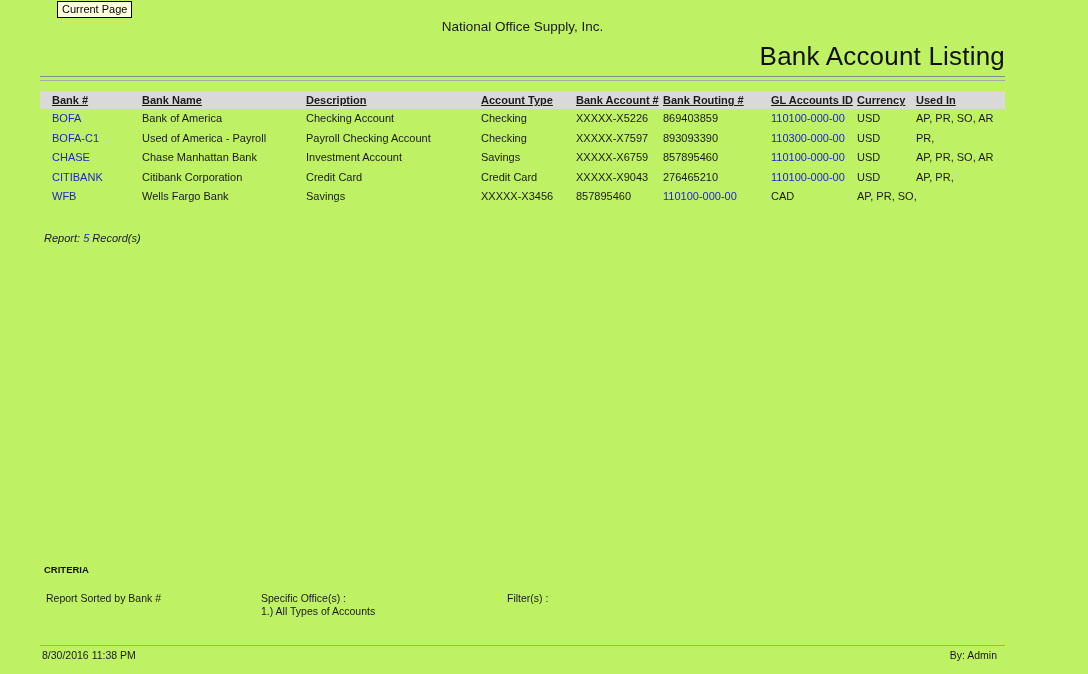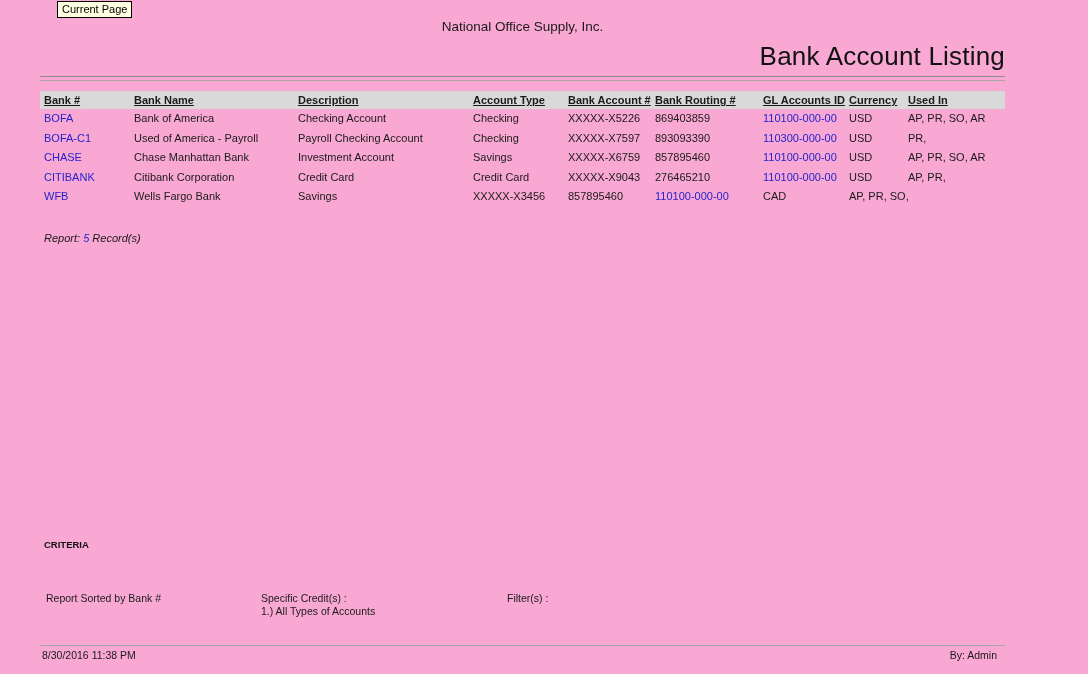--- a/index.html
+++ b/index.html
@@ -1,53 +1,53 @@
 <!DOCTYPE html>
 <html><head>
 <meta charset="utf-8">
 <style>
   * { margin: 0; padding: 0; box-sizing: border-box; }
   html, body { width: 1088px; height: 674px; background: #ffffff; overflow: hidden; }
   body { font-family: "Liberation Sans", sans-serif; color: #1a1a1a; position: relative; }
 
-  .page { position: absolute; inset: 0; background: #f9a8d4; }
+  .page { position: absolute; inset: 0; background: #bef264; }
 
   .current-page-btn {
     position: absolute; left: 57px; top: 1px;
     background: #ffffe1; border: 1px solid #000000;
     font-size: 11px; line-height: 13px; padding: 1px 4px;
     color: #000; cursor: default; white-space: nowrap;
   }
 
   .content { position: absolute; left: 40px; top: 0; width: 965px; }
 
   .company { position: absolute; left: 0; top: 19px; width: 100%; text-align: center;
     font-size: 13.5px; color: #1a1a1a; }
   .report-title { position: absolute; left: 0; top: 41px; width: 100%; text-align: right;
     font-size: 26px; color: #111; letter-spacing: 0.2px; }
 
   .double-rule { position: absolute; left: 0; top: 76px; width: 100%; height: 5px;
     border-top: 1.5px solid #8c8c8c; border-bottom: 1.5px solid #a8a8a8; }
 
   .grid { display: grid; grid-template-columns: 90px 164px 175px 95px 87px 108px 86px 59px 1fr;
-    padding-left: 4px; width: 100%; }
+    padding-left: 12px; width: 100%; }
 
   .thead { position: absolute; left: 0; top: 91px; background: #d9d9d9; height: 18px; }
   .th { font-size: 11px; font-weight: bold; line-height: 18px; white-space: nowrap; overflow: hidden; }
   .th span { text-decoration: underline; }
 
   .tbody { position: absolute; left: 0; top: 109px; width: 100%; }
   .trow { height: 19.5px; }
   .td { font-size: 11px; line-height: 19.5px; white-space: nowrap; overflow: hidden; color: #1a1a1a; }
   .td.link { color: #2323cb; cursor: pointer; }
 
   .record-count { position: absolute; left: 4px; top: 232px; font-size: 11px; font-style: italic; color: #1a1a1a; }
   .record-count .count { color: #2323cb; }
 
-  .criteria-label { position: absolute; left: 4px; top: 539px; font-size: 9.5px; font-weight: bold; color: #111; }
+  .criteria-label { position: absolute; left: 4px; top: 564px; font-size: 9.5px; font-weight: bold; color: #111; }
   .criteria-row { position: absolute; left: 0; top: 592px; width: 100%; font-size: 10.5px; }
   .crit-sorted { position: absolute; left: 6px; top: 0; white-space: nowrap; }
   .crit-options { position: absolute; left: 221px; top: 0; white-space: nowrap; }
   .crit-option-item { margin-top: 1px; }
   .crit-filters { position: absolute; left: 467px; top: 0; white-space: nowrap; }
 
   .footer-rule { position: absolute; left: 0; top: 645px; width: 100%; border-top: 1px solid #a6a6a6; }
   .footer { position: absolute; left: 0; top: 649px; width: 100%; height: 14px; font-size: 10.5px; }
   .footer-left { position: absolute; left: 2px; top: 0; white-space: nowrap; }
   .footer-center { position: absolute; left: 0; top: 0; width: 100%; text-align: center; white-space: nowrap; margin-top: 47px; }
@@ -141,21 +141,21 @@
       </div>
     </div>
 
     <div class="record-count"><span>Report: </span><span class="count">5</span><span> Record(s)</span></div>
 
     <div class="criteria-label">CRITERIA</div>
 
     <div class="criteria-row">
       <div class="crit-sorted">Report Sorted by Bank #</div>
       <div class="crit-options">
-        <div>Specific Credit(s) :</div>
+        <div>Specific Office(s) :</div>
         <div class="crit-option-item">1.) All Types of Accounts</div>
       </div>
       <div class="crit-filters">Filter(s) :</div>
     </div>
 
     <div class="footer-rule"></div>
 
     <div class="footer">
       <div class="footer-left">8/30/2016 11:38 PM</div>
       <div class="footer-center">Page 1 of 1</div>

